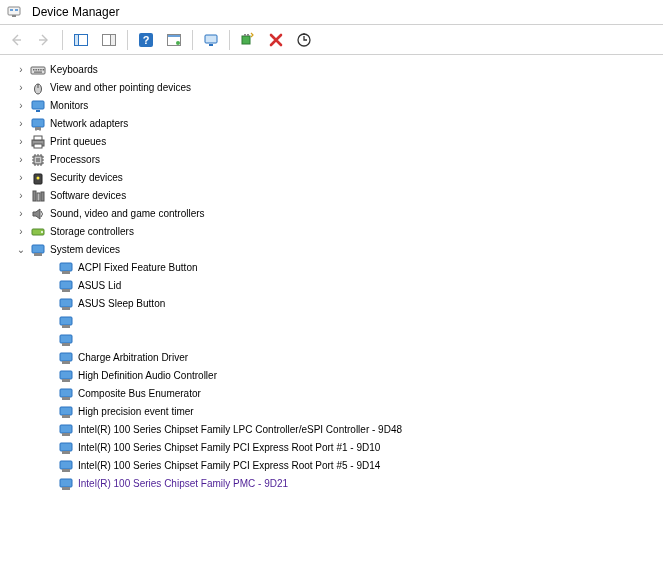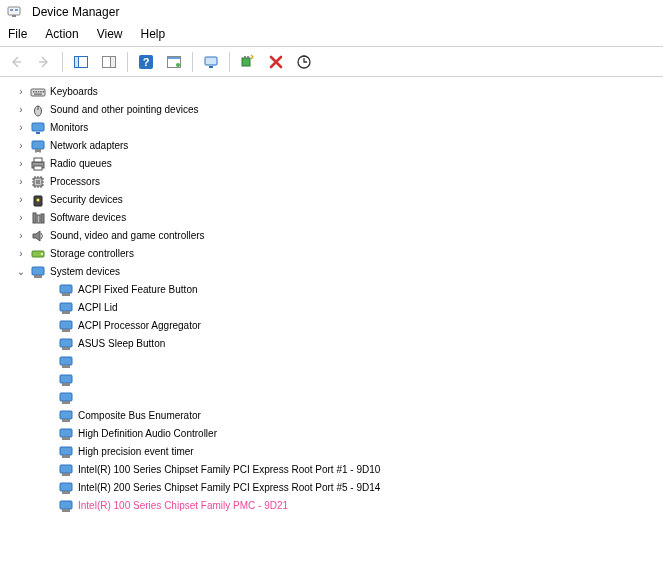--- a/index.html
+++ b/index.html
@@ -54,45 +54,39 @@
   }
   .exp-placeholder { width: 14px; margin-right: 2px; flex-shrink: 0; }
   .ico {
     width: 16px; height: 16px; margin-right: 4px;
     display: inline-flex; align-items: center; justify-content: center;
     flex-shrink: 0;
   }
   .label { font-size: 10px; }
   .depth-0 { padding-left: 10px; }
   .depth-1 { padding-left: 38px; }
-  .cutoff { color:#ec4899; }
+  .cutoff { color:#4c1d95; }
 </style>
 </head>
 <body>
 
 <div class="window" data-interactable="false">
 
   <div class="titlebar" data-interactable="false">
     <span class="ico" data-interactable="false">
       <svg width="16" height="16" viewBox="0 0 16 16">
         <rect x="2" y="3" width="12" height="8" rx="1" fill="#f4f4f4" stroke="#888"></rect>
         <rect x="4" y="5" width="3" height="2" fill="#6aa0d8"></rect>
         <rect x="9" y="5" width="3" height="2" fill="#6aa0d8"></rect>
         <rect x="6" y="11" width="4" height="2" fill="#888"></rect>
       </svg>
     </span>
     <span class="title" data-interactable="false">Device Manager</span>
   </div>
 
-  <div class="menubar" data-interactable="false">
-    <span data-interactable="true">File</span>
-    <span data-interactable="true">Action</span>
-    <span data-interactable="true">View</span>
-    <span data-interactable="true">Help</span>
-  </div>
   <div class="sep" data-interactable="false"></div>
 
   <div class="toolbar" data-interactable="false">
     <div class="tb-btn disabled" data-interactable="true" title="Back">
       <svg width="14" height="14" viewBox="0 0 14 14" data-interactable="false">
         <path d="M9 2 L4 7 L9 12" fill="none" stroke="#555" stroke-width="1.4"></path>
         <path d="M4 7 H12" stroke="#555" stroke-width="1.4"></path>
       </svg>
     </div>
     <div class="tb-btn disabled" data-interactable="true" title="Forward">
@@ -175,21 +169,21 @@
         <span class="label" data-interactable="false">Keyboards</span>
       </div>
       <div class="row depth-0" data-interactable="true">
         <span class="exp" data-interactable="true">›</span>
         <span class="ico" data-interactable="false">
           <svg width="16" height="16" viewBox="0 0 16 16">
             <ellipse cx="8" cy="9" rx="3.5" ry="5" fill="#d0d0d0" stroke="#555"></ellipse>
             <line x1="8" y1="4" x2="8" y2="8" stroke="#555"></line>
           </svg>
         </span>
-        <span class="label" data-interactable="false">Sound and other pointing devices</span>
+        <span class="label" data-interactable="false">View and other pointing devices</span>
       </div>
       <div class="row depth-0" data-interactable="true">
         <span class="exp" data-interactable="true">›</span>
         <span class="ico" data-interactable="false">
           <svg width="16" height="16" viewBox="0 0 16 16">
             <rect x="2" y="3" width="12" height="8" rx="1" fill="#5aa0e0" stroke="#2a72c0"></rect>
             <rect x="6" y="12" width="4" height="2" fill="#2a72c0"></rect>
           </svg>
         </span>
         <span class="label" data-interactable="false">Monitors</span>
@@ -208,21 +202,21 @@
       </div>
       <div class="row depth-0" data-interactable="true">
         <span class="exp" data-interactable="true">›</span>
         <span class="ico" data-interactable="false">
           <svg width="16" height="16" viewBox="0 0 16 16">
             <rect x="2" y="6" width="12" height="6" fill="#999" stroke="#555"></rect>
             <rect x="4" y="2" width="8" height="4" fill="#fff" stroke="#555"></rect>
             <rect x="4" y="10" width="8" height="4" fill="#fff" stroke="#555"></rect>
           </svg>
         </span>
-        <span class="label" data-interactable="false">Radio queues</span>
+        <span class="label" data-interactable="false">Print queues</span>
       </div>
       <div class="row depth-0" data-interactable="true">
         <span class="exp" data-interactable="true">›</span>
         <span class="ico" data-interactable="false">
           <svg width="16" height="16" viewBox="0 0 16 16">
             <rect x="4" y="4" width="8" height="8" fill="#ccc" stroke="#555"></rect>
             <rect x="6" y="6" width="4" height="4" fill="#888"></rect>
             <line x1="5" y1="2" x2="5" y2="4" stroke="#555"></line>
             <line x1="5" y1="12" x2="5" y2="14" stroke="#555"></line>
             <line x1="2" y1="5" x2="4" y2="5" stroke="#555"></line>
@@ -301,31 +295,21 @@
         <span class="label" data-interactable="false">ACPI Fixed Feature Button</span>
       </div>
       <div class="row depth-1" data-interactable="true">
         <span class="exp-placeholder" data-interactable="false"></span>
         <span class="ico" data-interactable="false">
           <svg width="16" height="16" viewBox="0 0 16 16">
             <rect x="2" y="3" width="12" height="8" rx="1" fill="#5aa0e0" stroke="#2a72c0"></rect>
             <rect x="4" y="11" width="8" height="3" fill="#888"></rect>
           </svg>
         </span>
-        <span class="label" data-interactable="false">ACPI Lid</span>
-      </div>
-      <div class="row depth-1" data-interactable="true">
-        <span class="exp-placeholder" data-interactable="false"></span>
-        <span class="ico" data-interactable="false">
-          <svg width="16" height="16" viewBox="0 0 16 16">
-            <rect x="2" y="3" width="12" height="8" rx="1" fill="#5aa0e0" stroke="#2a72c0"></rect>
-            <rect x="4" y="11" width="8" height="3" fill="#888"></rect>
-          </svg>
-        </span>
-        <span class="label" data-interactable="false">ACPI Processor Aggregator</span>
+        <span class="label" data-interactable="false">ASUS Lid</span>
       </div>
       <div class="row depth-1" data-interactable="true">
         <span class="exp-placeholder" data-interactable="false"></span>
         <span class="ico" data-interactable="false">
           <svg width="16" height="16" viewBox="0 0 16 16">
             <rect x="2" y="3" width="12" height="8" rx="1" fill="#5aa0e0" stroke="#2a72c0"></rect>
             <rect x="4" y="11" width="8" height="3" fill="#888"></rect>
           </svg>
         </span>
         <span class="label" data-interactable="false">ASUS Sleep Button</span>
@@ -349,70 +333,81 @@
         </span>
       </div>
       <div class="row depth-1" data-interactable="true">
         <span class="exp-placeholder" data-interactable="false"></span>
         <span class="ico" data-interactable="false">
           <svg width="16" height="16" viewBox="0 0 16 16">
             <rect x="2" y="3" width="12" height="8" rx="1" fill="#5aa0e0" stroke="#2a72c0"></rect>
             <rect x="4" y="11" width="8" height="3" fill="#888"></rect>
           </svg>
         </span>
+        <span class="label" data-interactable="false">Charge Arbitration Driver</span>
+      </div>
+      <div class="row depth-1" data-interactable="true">
+        <span class="exp-placeholder" data-interactable="false"></span>
+        <span class="ico" data-interactable="false">
+          <svg width="16" height="16" viewBox="0 0 16 16">
+            <rect x="2" y="3" width="12" height="8" rx="1" fill="#5aa0e0" stroke="#2a72c0"></rect>
+            <rect x="4" y="11" width="8" height="3" fill="#888"></rect>
+          </svg>
+        </span>
+        <span class="label" data-interactable="false">High Definition Audio Controller</span>
       </div>
       <div class="row depth-1" data-interactable="true">
         <span class="exp-placeholder" data-interactable="false"></span>
         <span class="ico" data-interactable="false">
           <svg width="16" height="16" viewBox="0 0 16 16">
             <rect x="2" y="3" width="12" height="8" rx="1" fill="#5aa0e0" stroke="#2a72c0"></rect>
             <rect x="4" y="11" width="8" height="3" fill="#888"></rect>
           </svg>
         </span>
         <span class="label" data-interactable="false">Composite Bus Enumerator</span>
       </div>
       <div class="row depth-1" data-interactable="true">
         <span class="exp-placeholder" data-interactable="false"></span>
         <span class="ico" data-interactable="false">
           <svg width="16" height="16" viewBox="0 0 16 16">
             <rect x="2" y="3" width="12" height="8" rx="1" fill="#5aa0e0" stroke="#2a72c0"></rect>
             <rect x="4" y="11" width="8" height="3" fill="#888"></rect>
           </svg>
         </span>
-        <span class="label" data-interactable="false">High Definition Audio Controller</span>
-      </div>
-      <div class="row depth-1" data-interactable="true">
-        <span class="exp-placeholder" data-interactable="false"></span>
-        <span class="ico" data-interactable="false">
-          <svg width="16" height="16" viewBox="0 0 16 16">
-            <rect x="2" y="3" width="12" height="8" rx="1" fill="#5aa0e0" stroke="#2a72c0"></rect>
-            <rect x="4" y="11" width="8" height="3" fill="#888"></rect>
-          </svg>
-        </span>
         <span class="label" data-interactable="false">High precision event timer</span>
       </div>
       <div class="row depth-1" data-interactable="true">
         <span class="exp-placeholder" data-interactable="false"></span>
         <span class="ico" data-interactable="false">
           <svg width="16" height="16" viewBox="0 0 16 16">
             <rect x="2" y="3" width="12" height="8" rx="1" fill="#5aa0e0" stroke="#2a72c0"></rect>
             <rect x="4" y="11" width="8" height="3" fill="#888"></rect>
           </svg>
         </span>
+        <span class="label" data-interactable="false">Intel(R) 100 Series Chipset Family LPC Controller/eSPI Controller - 9D48</span>
+      </div>
+      <div class="row depth-1" data-interactable="true">
+        <span class="exp-placeholder" data-interactable="false"></span>
+        <span class="ico" data-interactable="false">
+          <svg width="16" height="16" viewBox="0 0 16 16">
+            <rect x="2" y="3" width="12" height="8" rx="1" fill="#5aa0e0" stroke="#2a72c0"></rect>
+            <rect x="4" y="11" width="8" height="3" fill="#888"></rect>
+          </svg>
+        </span>
         <span class="label" data-interactable="false">Intel(R) 100 Series Chipset Family PCI Express Root Port #1 - 9D10</span>
       </div>
       <div class="row depth-1" data-interactable="true">
         <span class="exp-placeholder" data-interactable="false"></span>
         <span class="ico" data-interactable="false">
           <svg width="16" height="16" viewBox="0 0 16 16">
             <rect x="2" y="3" width="12" height="8" rx="1" fill="#5aa0e0" stroke="#2a72c0"></rect>
             <rect x="4" y="11" width="8" height="3" fill="#888"></rect>
           </svg>
         </span>
-        <span class="label" data-interactable="false">Intel(R) 200 Series Chipset Family PCI Express Root Port #5 - 9D14</span>
+        <span class="label" data-interactable="false">Intel(R) 100 Series Chipset Family PCI Express Root Port #5 - 9D14</span>
       </div>
       <div class="row depth-1" data-interactable="true">
         <span class="exp-placeholder" data-interactable="false"></span>
         <span class="ico" data-interactable="false">
           <svg width="16" height="16" viewBox="0 0 16 16">
             <rect x="2" y="3" width="12" height="8" rx="1" fill="#5aa0e0" stroke="#2a72c0"></rect>
             <rect x="4" y="11" width="8" height="3" fill="#888"></rect>
           </svg>
         </span>
         <span class="label cutoff" data-interactable="false">Intel(R) 100 Series Chipset Family PMC - 9D21</span>

